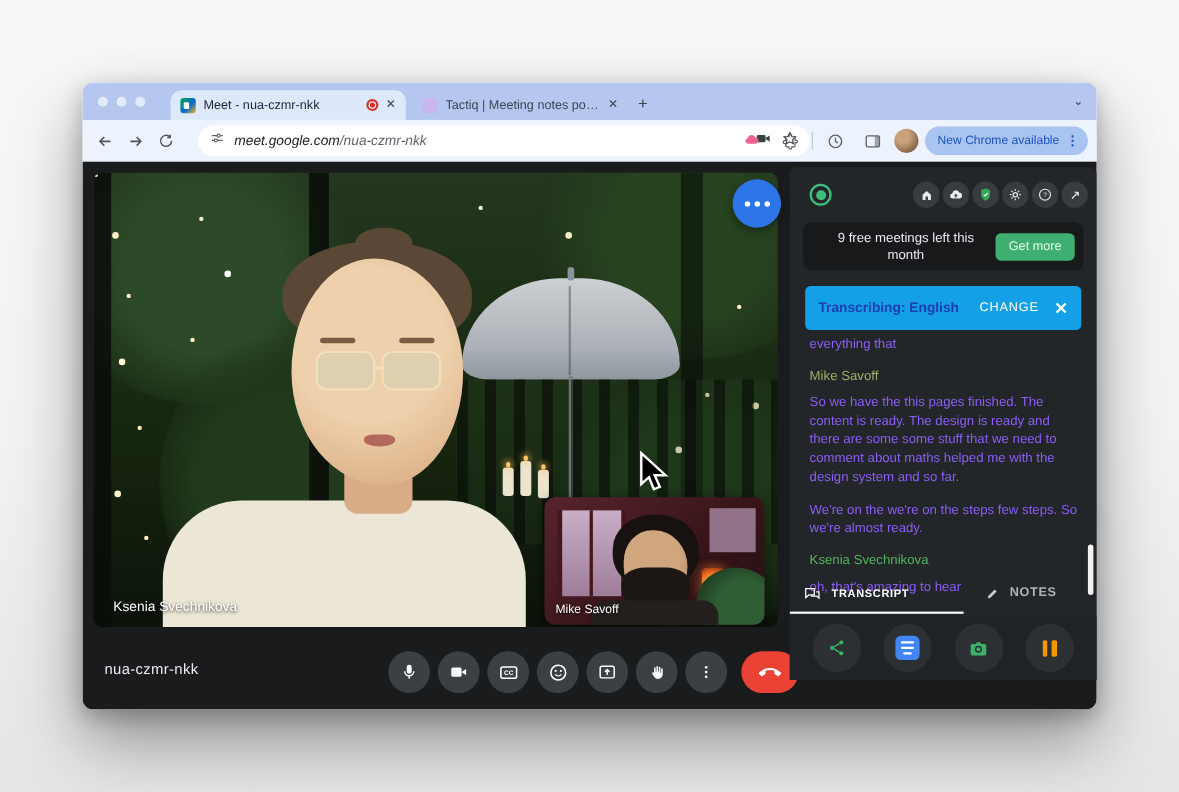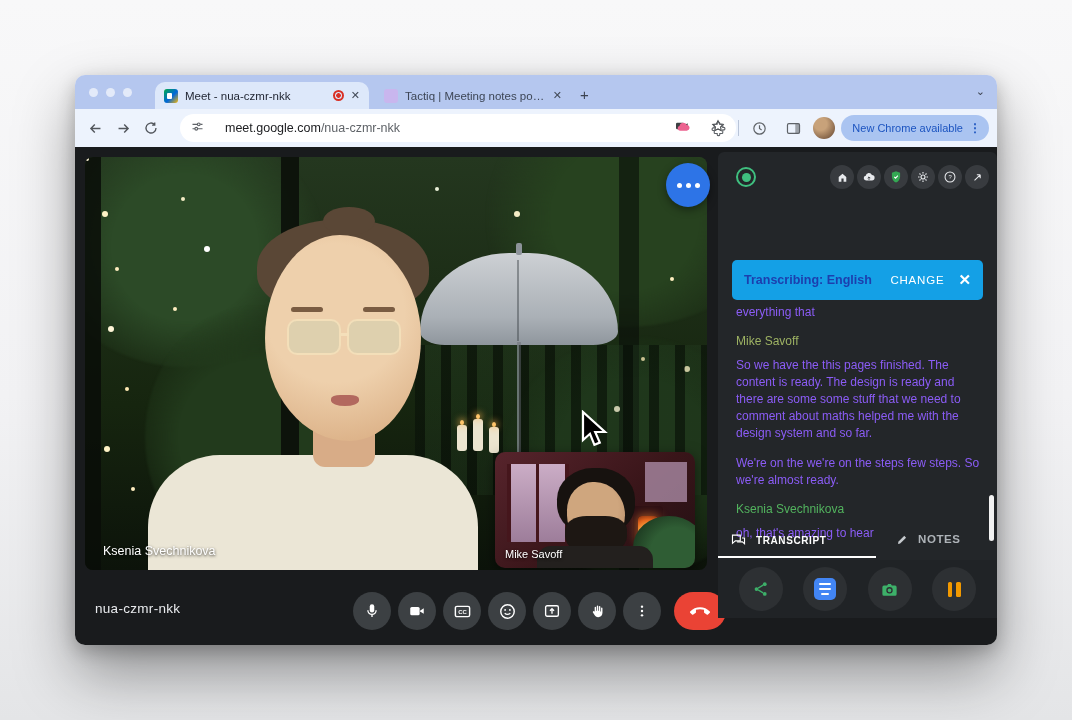--- a/index.html
+++ b/index.html
@@ -29,21 +29,21 @@
     background:radial-gradient(circle,#d93025 0 2px,transparent 2.6px); flex:none; }
   .tclose { font-size:11px; color:#424a57; line-height:1; }
   .newtab { position:absolute; left:505px; top:12px; font-size:15px; color:#3c4350; line-height:1; }
   .strip-chevron { position:absolute; right:12px; top:10px; font-size:11px; color:#3c4350; }
 
   
   .toolbar { position:absolute; left:0; top:34px; width:100%; height:38px; background:#edf3fd;
     display:flex; align-items:center; }
   .nav-ic { width:28px; height:28px; display:flex; align-items:center; justify-content:center; flex:none; }
   .urlbar { position:absolute; left:105px; top:5px; width:556px; height:28px; background:#ffffff;
-    border-radius:14px; display:flex; align-items:center; padding:0 10px; gap:20px; }
+    border-radius:14px; display:flex; align-items:center; padding:0 10px; gap:8px;font-style:italic; }
   .urlbar .addr { flex:1; font-size:12.5px; color:#202124; white-space:nowrap; overflow:hidden; }
   .urlbar .addr .path { color:#5f6368; }
   .tb-right { position:absolute; right:8px; top:5px; display:flex; align-items:center; gap:6px; height:28px; }
   .vdivider { width:1px; height:16px; background:#b9c4d8; }
   .avatar { width:22px; height:22px; border-radius:50%;
     background:radial-gradient(circle at 35% 32%,#c8a27a 0 30%,#6e4f38 90%); }
   .updatepill { height:26px; background:#aac4f1; border-radius:13px; display:flex; align-items:center;
     gap:6px; padding:0 8px 0 11px; font-size:11px; color:#1c54c0; white-space:nowrap; }
   .updatepill .dots { font-size:12px; font-weight:bold; color:#1c54c0; letter-spacing:0; }
 
@@ -418,20 +418,24 @@
               </svg>
             </span>
           <span class="sb-ic">
             <svg width="13" height="13" viewBox="0 0 24 24">
                 <path d="M6.5 17.5 17 7M17 7h-6.2M17 7v6.2" stroke="#e8eaed" stroke-width="2" fill="none"></path>
               </svg>
             </span>
         </div>
       </div>
 
+      <div class="quota">
+        <span class="txt">9 free meetings left this month</span>
+        <span class="getmore">Get more</span>
+      </div>
 
       <div class="transcribing">
         <span class="lbl">Transcribing: English</span>
         <span class="chg">CHANGE</span>
         <span class="x">✕</span>
       </div>
 
       <div class="t-list" id="transcript-list">
           <div class="t-text">everything that</div>
           <div class="t-speaker" style="color: rgb(157, 178, 99);">Mike Savoff</div>

